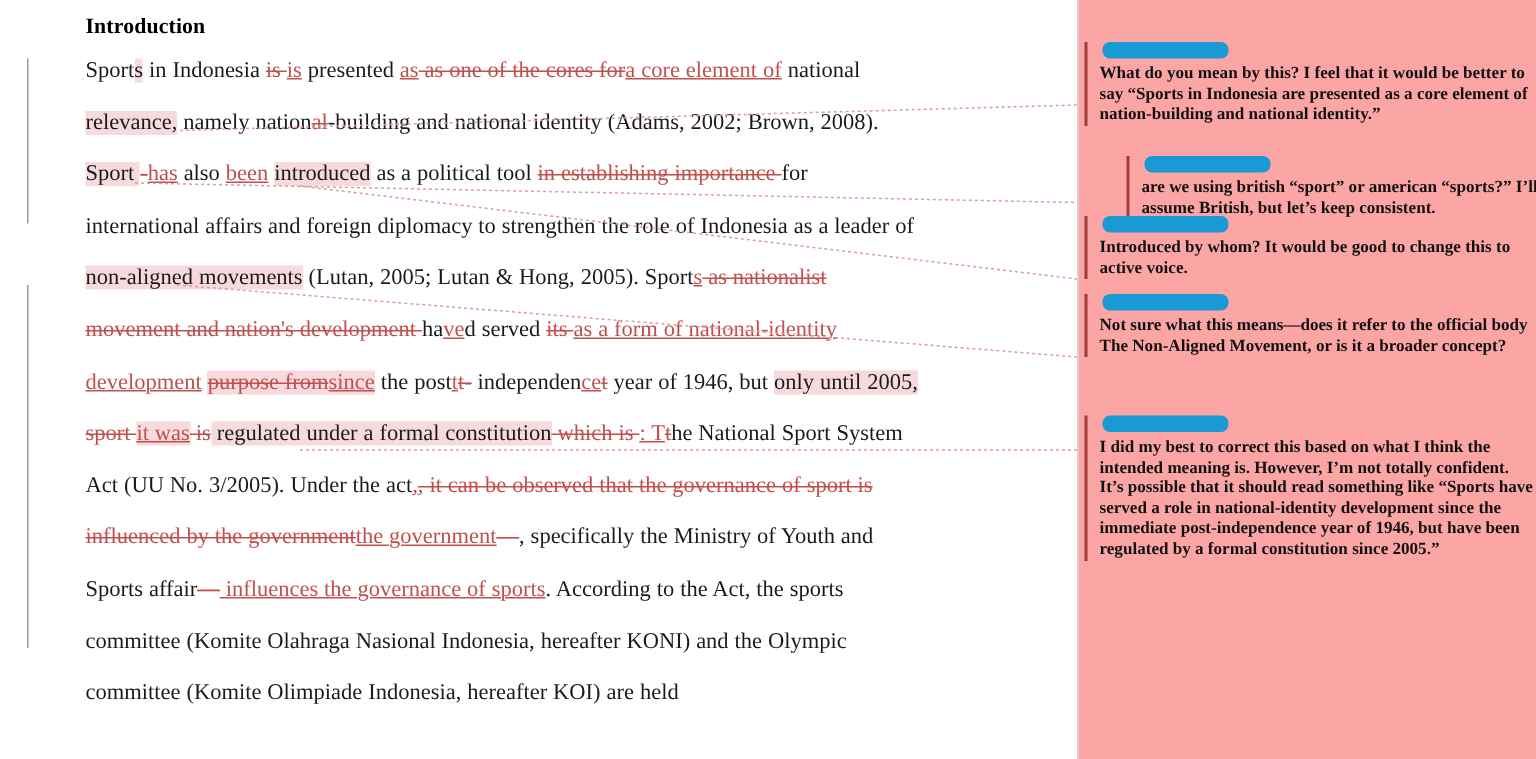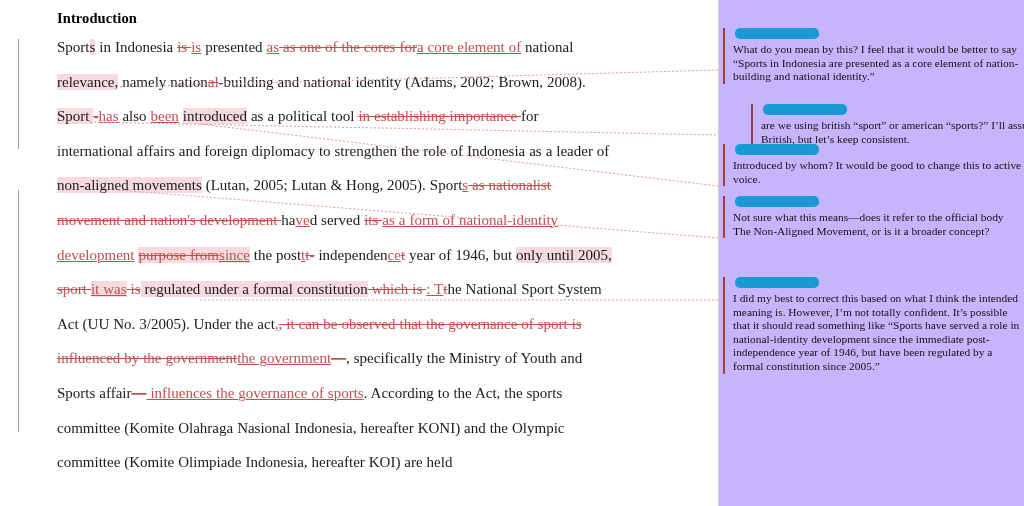--- a/index.html
+++ b/index.html
@@ -75,21 +75,22 @@
     left: 718px; top: 0;
     width: 1px; height: 506px;
     background: #d2d2d2;
   }
 
   
   #comments-pane {
     position: absolute;
     left: 719px; top: 0;
     width: 305px; height: 506px;
-    background: #c4b5fd;
+    background: #fca5a5;
+    font-weight: bold;
   }
 
   .comment {
     position: absolute;
     left: 4px;
     width: 300px;
     padding-left: 10px;
   }
   .comment-rule {
     position: absolute;

